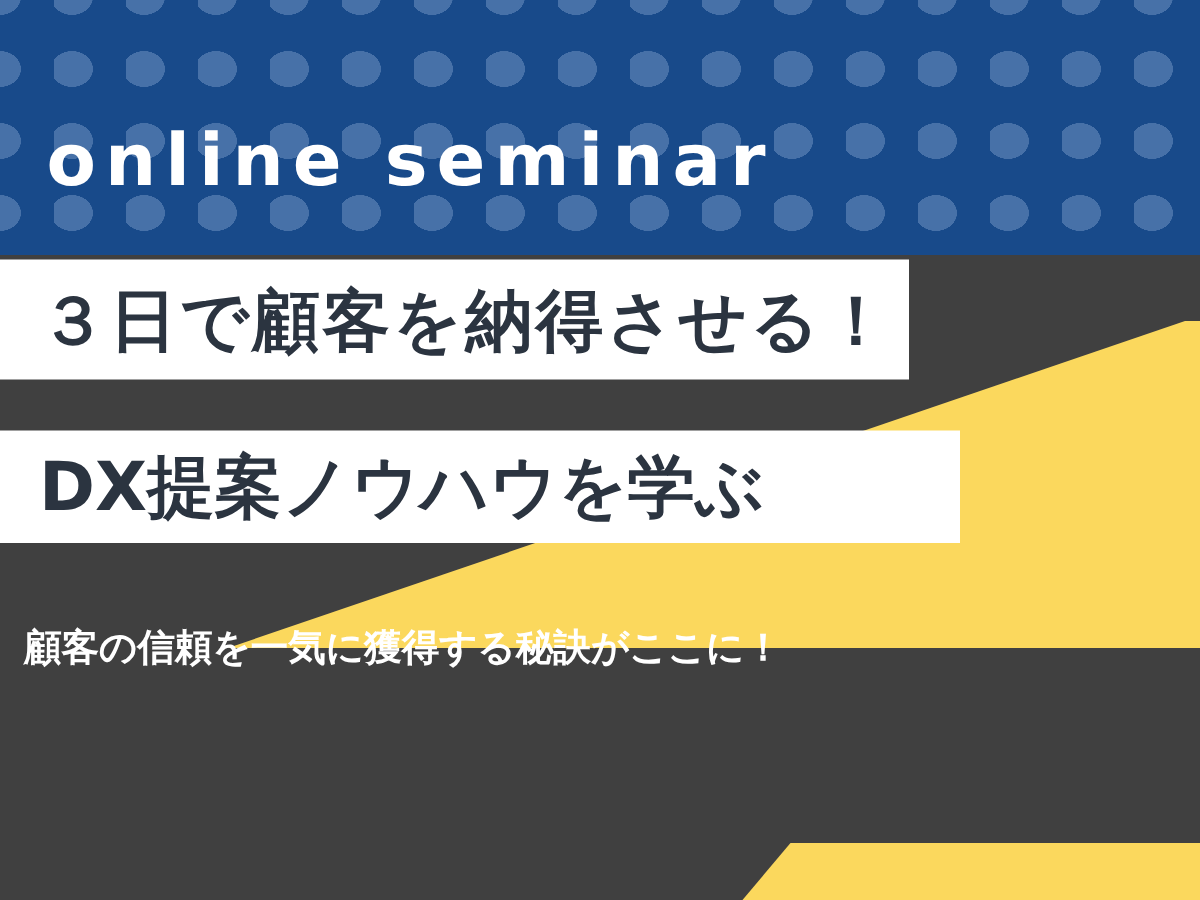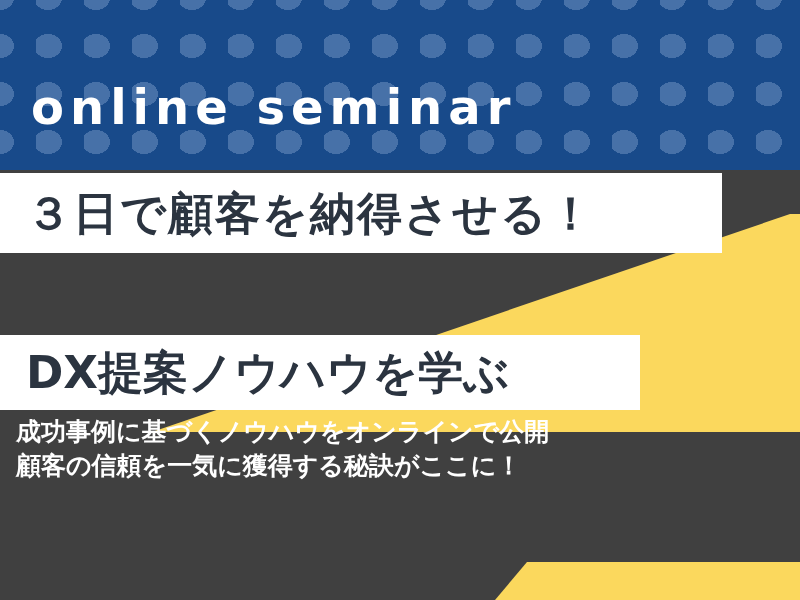--- a/index.html
+++ b/index.html
@@ -56,31 +56,30 @@
   .banner {
     position: absolute;
     background: #ffffff;
     display: flex;
     align-items: center;
     box-sizing: border-box;
   }
   .banner-1 {
     left: 0;
     top: 173px;
-    width: 722px;
+    width: 606px;
     height: 80px;
     padding-left: 26px;
   }
   .banner-2 {
     left: 0;
     top: 287px;
     width: 640px;
     height: 75px;
     padding-left: 26px;
-    margin-top: 48px;
   }
   .banner-text {
     color: #2B3440;
     font-weight: 700;
     line-height: 1;
     white-space: nowrap;
     font-family: "DejaVu Sans", "Liberation Sans", sans-serif;
   }
   .banner-1 .banner-text {
     font-size: 45px;
@@ -123,17 +122,16 @@
 
   <div class="banner banner-1">
     <span class="banner-text">３日で顧客を納得させる！</span>
   </div>
 
   <div class="banner banner-2">
     <span class="banner-text">DX提案ノウハウを学ぶ</span>
   </div>
 
   <div class="body-copy">
-    <div class="body-line">成功事例に基づくノウハウをオンラインで公開</div>
     <div class="body-line">顧客の信頼を一気に獲得する秘訣がここに！</div>
   </div>
 
 </div>
 
 </body></html>

